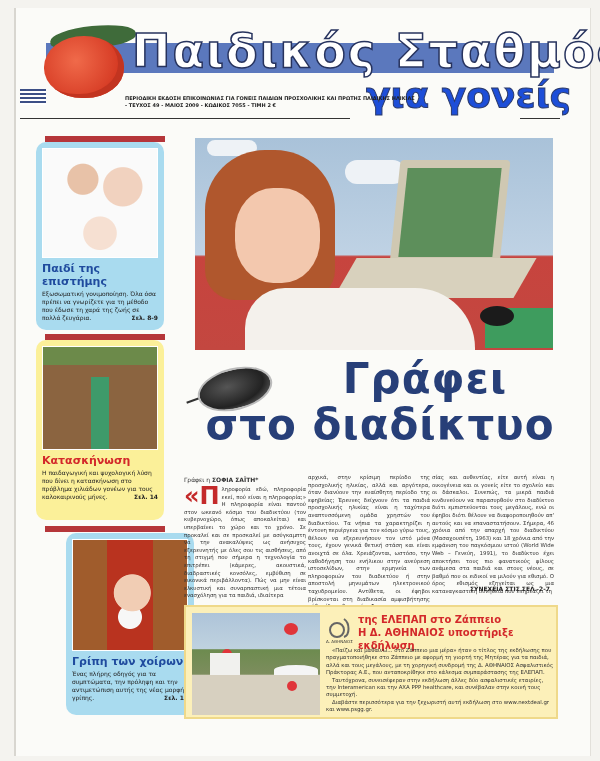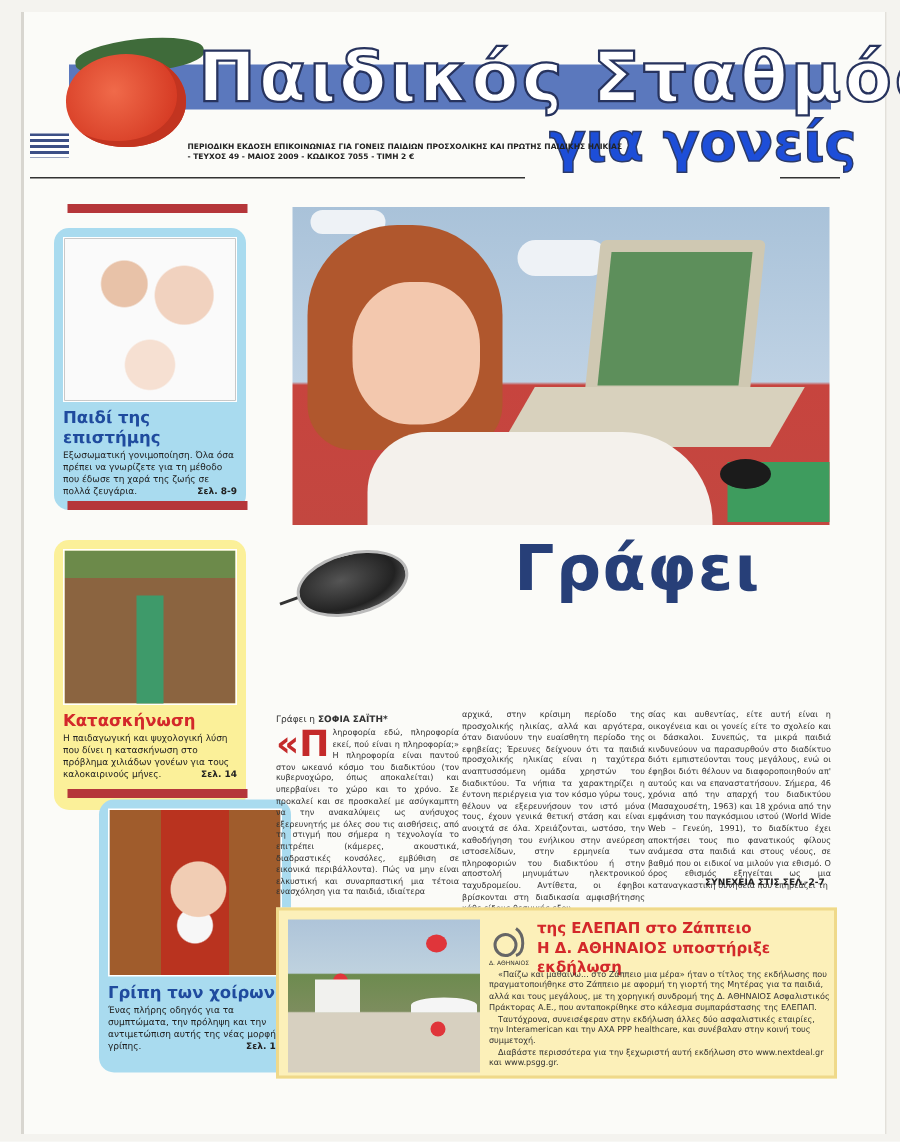--- a/index.html
+++ b/index.html
@@ -75,28 +75,28 @@
   <div class="flag"></div>
   <div class="tagline">
     <div>ΠΕΡΙΟΔΙΚΗ ΕΚΔΟΣΗ ΕΠΙΚΟΙΝΩΝΙΑΣ ΓΙΑ ΓΟΝΕΙΣ ΠΑΙΔΙΩΝ ΠΡΟΣΧΟΛΙΚΗΣ ΚΑΙ ΠΡΩΤΗΣ ΠΑΙΔΙΚΗΣ ΗΛΙΚΙΑΣ</div>
     <div>- ΤΕΥΧΟΣ 49 - ΜΑΙΟΣ 2009 - ΚΩΔΙΚΟΣ 7055 - ΤΙΜΗ 2 €</div>
   </div>
   <div class="mast-rule"></div>
   <div class="mast-rule2"></div>
 </div>
 
 <div class="cardtop" style="top:136px;"></div>
-<div class="card blue" style="top:142px;height:188px;margin-top:10px;">
+<div class="card blue" style="top:142px;height:188px;">
   <div class="photo" style="height:110px;background:radial-gradient(circle at 70% 35%,#f1d2bf 0 18%,transparent 19%),radial-gradient(circle at 35% 28%,#e8c2a8 0 14%,transparent 15%),radial-gradient(circle at 50% 78%,#f6e0d2 0 16%,#fafafa 17%);background-color:#2a2a2a;"></div>
   <h3>Παιδί της επιστήμης</h3>
   <p><span>Εξωσωματική γονιμοποίηση. Όλα όσα πρέπει να γνωρίζετε για τη μέθοδο που έδωσε τη χαρά της ζωής σε πολλά ζευγάρια.</span> <span class="pg">Σελ. 8-9</span></p>
 </div>
 
 <div class="cardtop" style="top:334px;"></div>
-<div class="card yellow" style="top:360px;height:180px;">
+<div class="card yellow" style="top:340px;height:180px;">
   <div class="photo" style="height:104px;background:linear-gradient(180deg,#6c8a4a 0 18%,#8b6440 18% 100%);position:relative;">
     <div style="position:absolute;left:48px;top:30px;width:18px;height:72px;background:#3e9a6a;"></div>
   </div>
   <h3>Κατασκήνωση</h3>
   <p><span>Η παιδαγωγική και ψυχολογική λύση που δίνει η κατασκήνωση στο πρόβλημα χιλιάδων γονέων για τους καλοκαιρινούς μήνες.</span> <span class="pg">Σελ. 14</span></p>
 </div>
 
 <div class="cardtop" style="top:526px;"></div>
 <div class="card blue" style="top:533px;height:182px;margin-left:30px;">
   <div class="photo" style="height:112px;background:radial-gradient(circle at 52% 48%,#f1cdb4 0 22%,transparent 23%),radial-gradient(circle at 50% 70%,#f7f7f7 0 12%,transparent 13%),linear-gradient(90deg,#a05c2c 0 30%,#b9331f 30% 70%,#a05c2c 70%);"></div>
@@ -115,20 +115,21 @@
   <div class="mouse-dark"></div>
   <div class="girl-hair"></div>
   <div class="girl-face"></div>
   <div class="girl-shirt"></div>
 </div>
 
 <div class="mouse-cord"></div>
 <div class="mouse-img"></div>
 <div class="headline">
   <span class="l1">Γράφει</span>
+  <span>στο διαδίκτυο</span>
 </div>
 
 <div class="byline">
   <span>Γράφει η</span>
   <b>ΣΟΦΙΑ ΣΑΪΤΗ*</b>
 </div>
 <div class="col col1">
   <span class="dropq">«Π</span>
   <span>ληροφορία εδώ, πληροφορία εκεί, πού είναι η πληροφορία;» Η πληροφορία είναι παντού στον ωκεανό κόσμο του διαδικτύου (τον κυβερνοχώρο, όπως αποκαλείται) και υπερβαίνει το χώρο και το χρόνο. Σε προκαλεί και σε προσκαλεί με ασύγκαμπτη να την ανακαλύψεις ως ανήσυχος εξερευνητής με όλες σου τις αισθήσεις, από τη στιγμή που σήμερα η τεχνολογία το επιτρέπει (κάμερες, ακουστικά, διαδραστικές κονσόλες, εμβύθιση σε εικονικά περιβάλλοντα). Πώς να μην είναι ελκυστική και συναρπαστική μια τέτοια ενασχόληση για τα παιδιά, ιδιαίτερα</span>
 </div>

